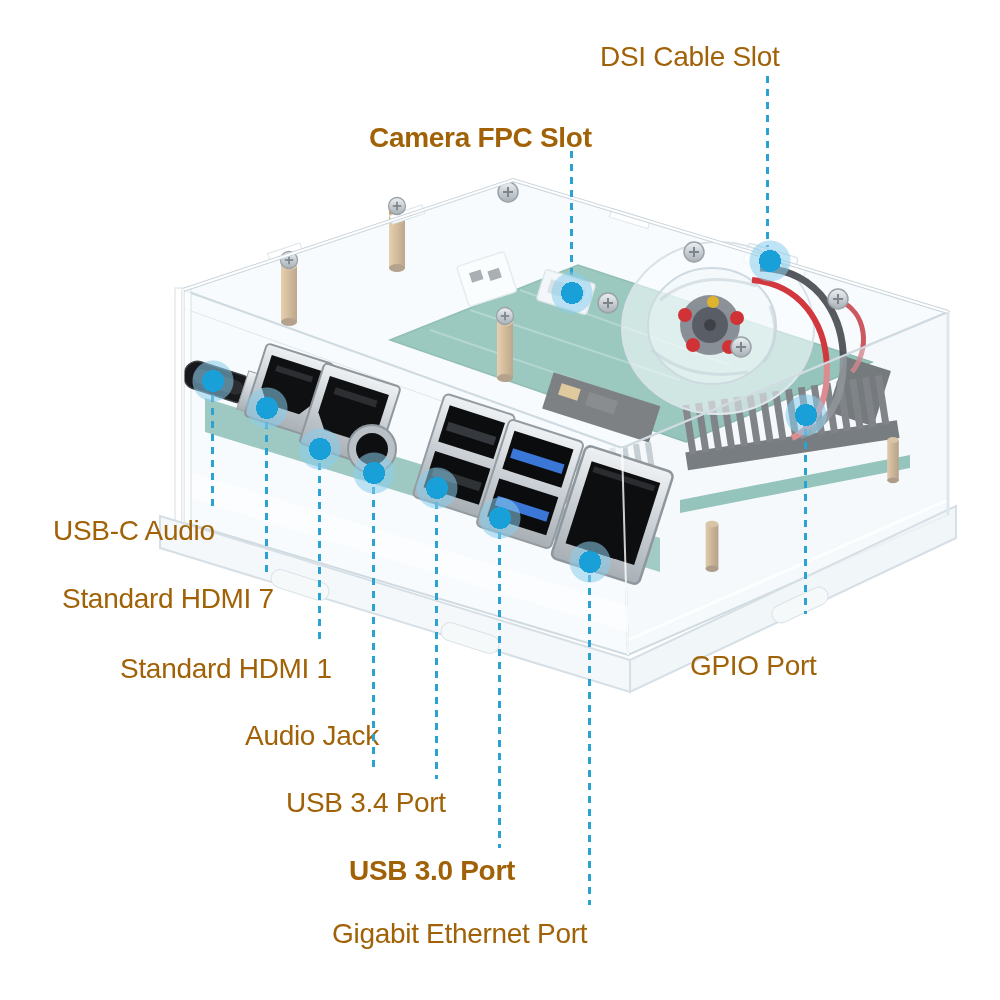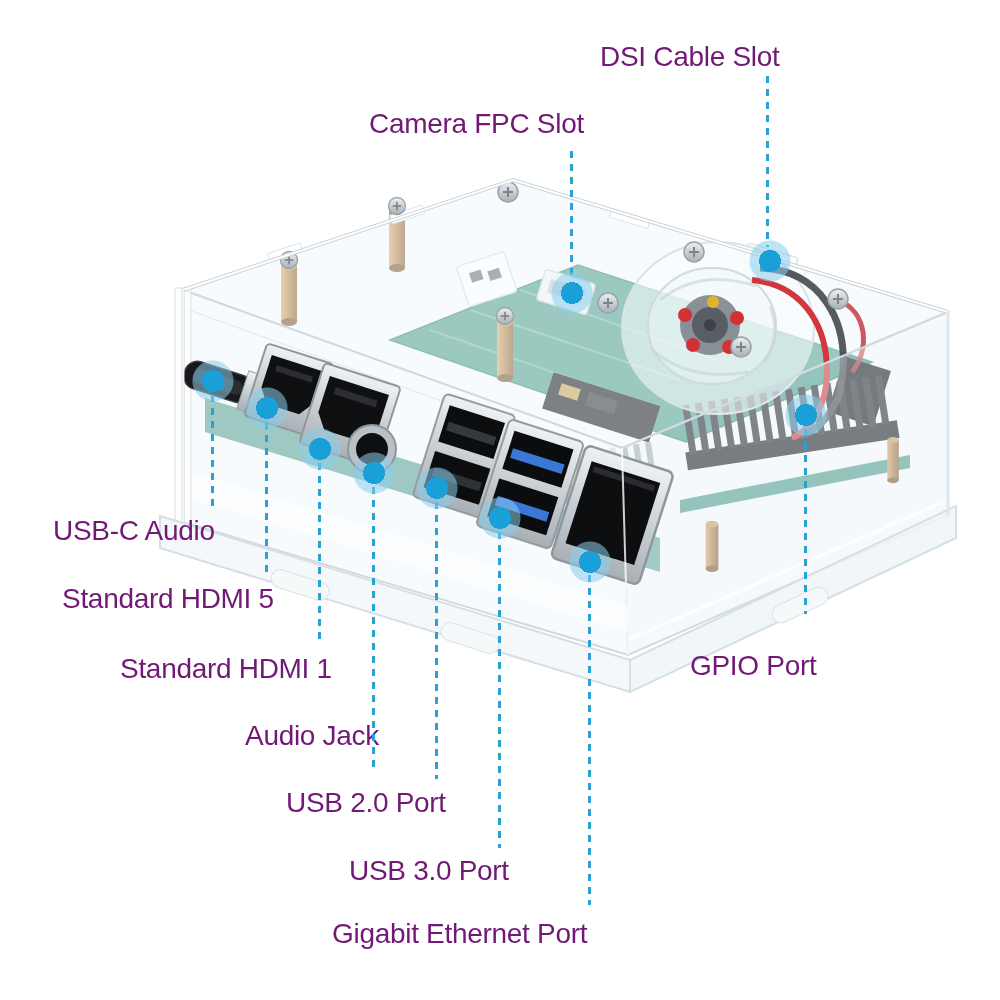--- a/index.html
+++ b/index.html
@@ -1,34 +1,34 @@
 <!DOCTYPE html>
 <html><head>
 <meta charset="utf-8">
 <style>
   html,body{margin:0;padding:0;background:#ffffff;}
   .stage{position:relative;width:1000px;height:1000px;background:#ffffff;overflow:hidden;
          font-family:"Liberation Sans","DejaVu Sans",sans-serif;}
   .device-svg{position:absolute;left:0;top:0;width:1000px;height:1000px;}
 
   .co-label{position:absolute;font-size:28px;line-height:32px;letter-spacing:-0.3px;
-            color:#701a75;white-space:nowrap;}
+            color:#a16207;white-space:nowrap;}
   .co-line{position:absolute;width:3px;
            background:repeating-linear-gradient(180deg,#2aa2d2 0 7px,transparent 7px 13px);}
   .co-dot{position:absolute;width:46px;height:46px;transform:translate(-50%,-50%);
           border-radius:50%;
           background:radial-gradient(circle closest-side,#19a0d9 0 11px,
                      rgba(137,205,236,0.55) 11px 20px,rgba(137,205,236,0) 21px);}
 
   
   #co-dsi    .co-label{left:600px;top:41px;}
   #co-dsi    .co-line {left:766px;top:76px;height:171px;}
   #co-dsi    .co-dot  {left:770px;top:261px;}
 
-  #co-camera .co-label{left:369px;top:108px;}
+  #co-camera .co-label{left:369px;top:122px;font-weight:bold;}
   #co-camera .co-line {left:570px;top:151px;height:128px;}
   #co-camera .co-dot  {left:572px;top:293px;}
 
   #co-usbc   .co-label{left:53px;top:515px;}
   #co-usbc   .co-line {left:211px;top:395px;height:113px;}
   #co-usbc   .co-dot  {left:213px;top:381px;}
 
   #co-hdmi0  .co-label{left:62px;top:583px;}
   #co-hdmi0  .co-line {left:265px;top:422px;height:150px;}
   #co-hdmi0  .co-dot  {left:267px;top:408px;}
@@ -38,21 +38,21 @@
   #co-hdmi1  .co-dot  {left:320px;top:449px;}
 
   #co-audio  .co-label{left:245px;top:720px;}
   #co-audio  .co-line {left:372px;top:487px;height:285px;}
   #co-audio  .co-dot  {left:374px;top:473px;}
 
   #co-usb2   .co-label{left:286px;top:787px;}
   #co-usb2   .co-line {left:435px;top:502px;height:277px;}
   #co-usb2   .co-dot  {left:437px;top:488px;}
 
-  #co-usb3   .co-label{left:349px;top:855px;}
+  #co-usb3   .co-label{left:349px;top:855px;font-weight:bold;}
   #co-usb3   .co-line {left:498px;top:532px;height:316px;}
   #co-usb3   .co-dot  {left:500px;top:518px;}
 
   #co-eth    .co-label{left:332px;top:918px;}
   #co-eth    .co-line {left:588px;top:575px;height:330px;}
   #co-eth    .co-dot  {left:590px;top:562px;}
 
   #co-gpio   .co-label{left:690px;top:628px;margin-top:22px;}
   #co-gpio   .co-line {left:804px;top:429px;height:185px;}
   #co-gpio   .co-dot  {left:806px;top:415px;}
@@ -284,39 +284,39 @@
     <div class="co-dot"></div>
   </div>
 
   <div class="callout" id="co-usbc">
     <div class="co-label">USB-C Audio</div>
     <div class="co-line"></div>
     <div class="co-dot"></div>
   </div>
 
   <div class="callout" id="co-hdmi0">
-    <div class="co-label">Standard HDMI 5</div>
+    <div class="co-label">Standard HDMI 7</div>
     <div class="co-line"></div>
     <div class="co-dot"></div>
   </div>
 
   <div class="callout" id="co-hdmi1">
     <div class="co-label">Standard HDMI 1</div>
     <div class="co-line"></div>
     <div class="co-dot"></div>
   </div>
 
   <div class="callout" id="co-audio">
     <div class="co-label">Audio Jack</div>
     <div class="co-line"></div>
     <div class="co-dot"></div>
   </div>
 
   <div class="callout" id="co-usb2">
-    <div class="co-label">USB 2.0 Port</div>
+    <div class="co-label">USB 3.4 Port</div>
     <div class="co-line"></div>
     <div class="co-dot"></div>
   </div>
 
   <div class="callout" id="co-usb3">
     <div class="co-label">USB 3.0 Port</div>
     <div class="co-line"></div>
     <div class="co-dot"></div>
   </div>
 

